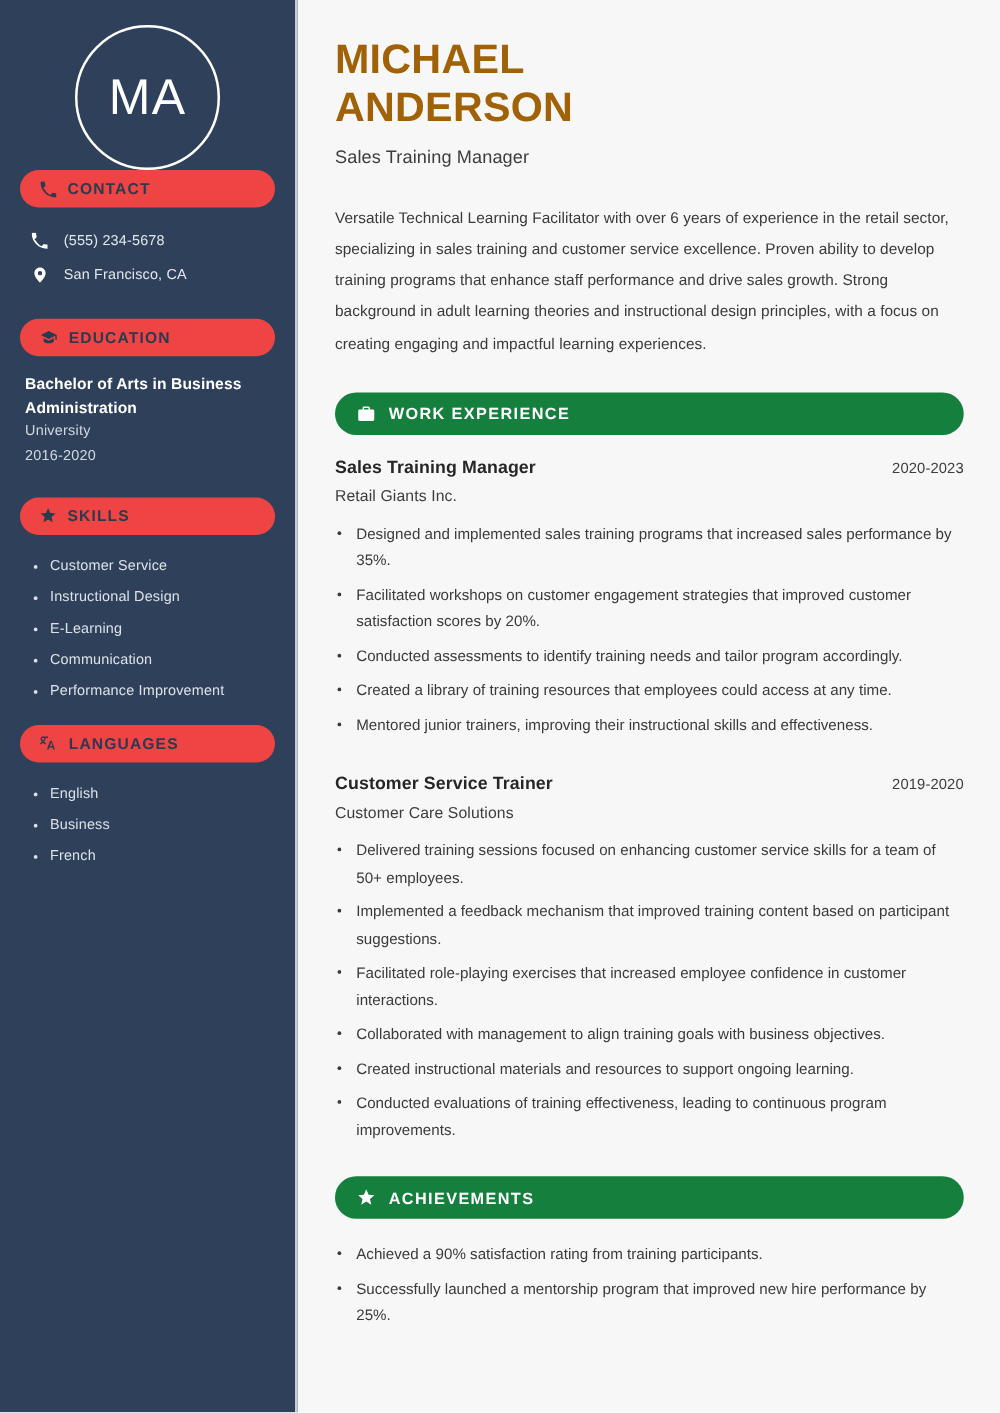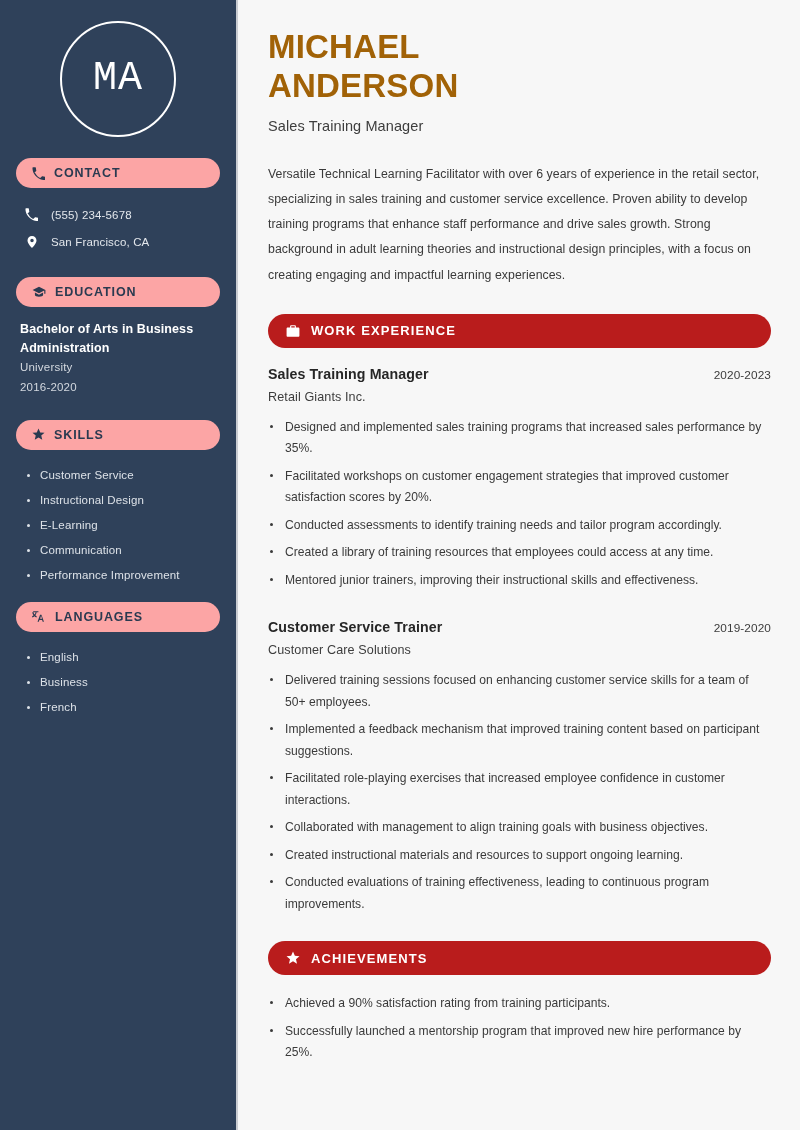--- a/index.html
+++ b/index.html
@@ -25,46 +25,45 @@
     width: 238px;
     min-width: 238px;
     height: 1130px;
     background: #2f415a;
     border-right: 2px solid #c9ccd1;
     padding: 0 16px;
     position: relative;
   }
 
   .avatar-wrap {
-    height: 158px;
-    display: flex;
-    align-items: center;
+    height: 136px;
+    display: flex;
+    align-items: flex-end;
     justify-content: center;
-    font-family: Liberation Mono, monospace;
   }
   .avatar {
     width: 116px;
     height: 116px;
     border-radius: 50%;
     border: 2px solid #ffffff;
     display: flex;
     align-items: center;
     justify-content: center;
   }
   .avatar-initials {
     color: #ffffff;
     font-size: 40px;
     font-weight: 400;
     letter-spacing: 1px;
     line-height: 1;
   }
 
   .side-pill {
     height: 30px;
-    background: #fca5a5;
+    background: #ef4444;
     border-radius: 16px;
     display: flex;
     align-items: center;
     padding: 0 0 0 16px;
     gap: 9px;
     margin-bottom: 13px;
   }
   .side-pill .pill-label {
     color: #2a3a50;
     font-size: 12.5px;
@@ -150,21 +149,21 @@
   .summary {
     color: #3a3a3a;
     font-size: 12.3px;
     line-height: 2.04;
     margin-top: 28px;
     letter-spacing: 0.05px;
   }
 
   .sec-bar {
     height: 34px;
-    background: #b91c1c;
+    background: #15803d;
     border-radius: 18px;
     display: flex;
     align-items: center;
     gap: 11px;
     padding-left: 18px;
     margin: 26px 0 18px 0;
   }
   .sec-bar .sec-label {
     color: #ffffff;
     font-size: 13px;

